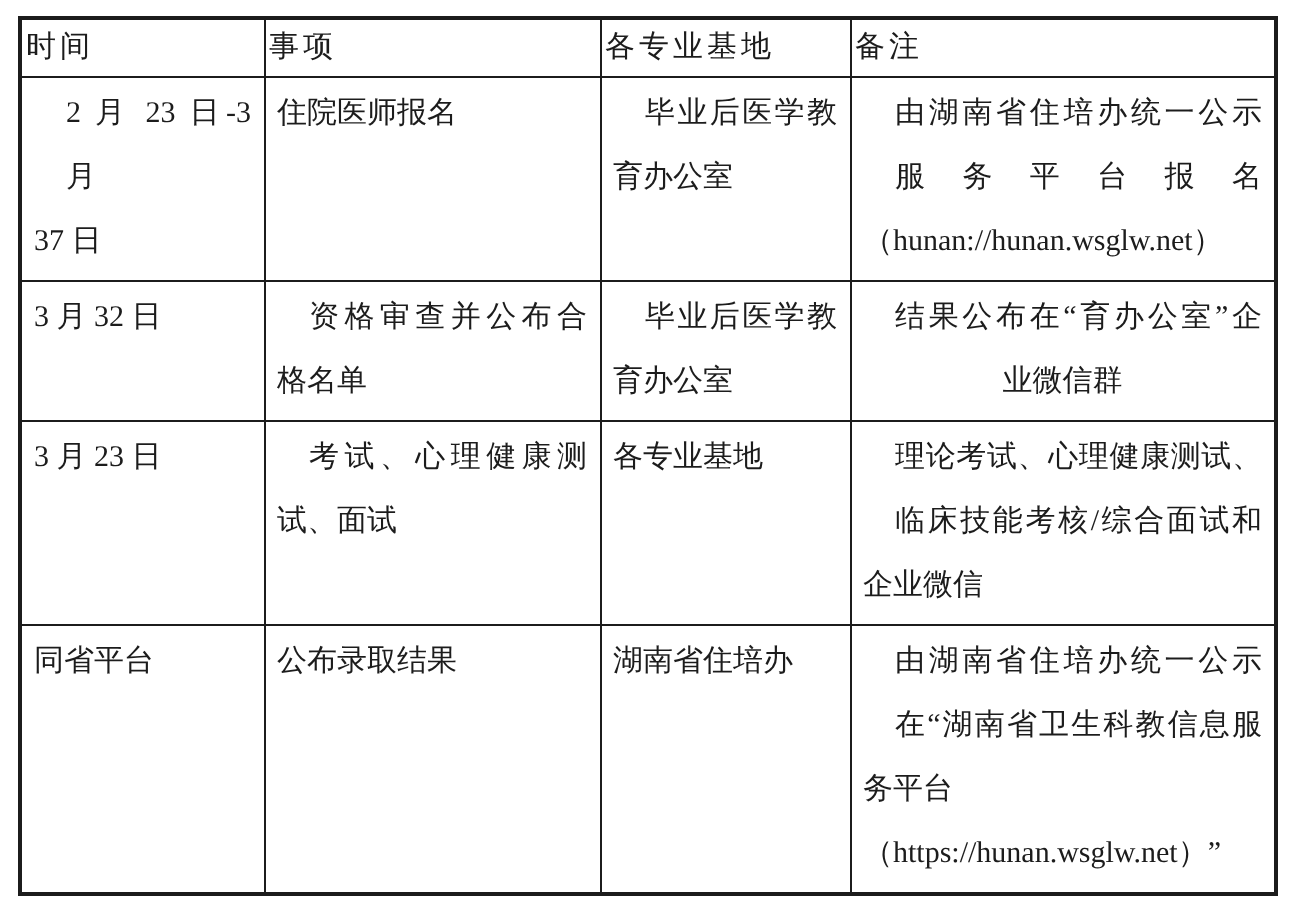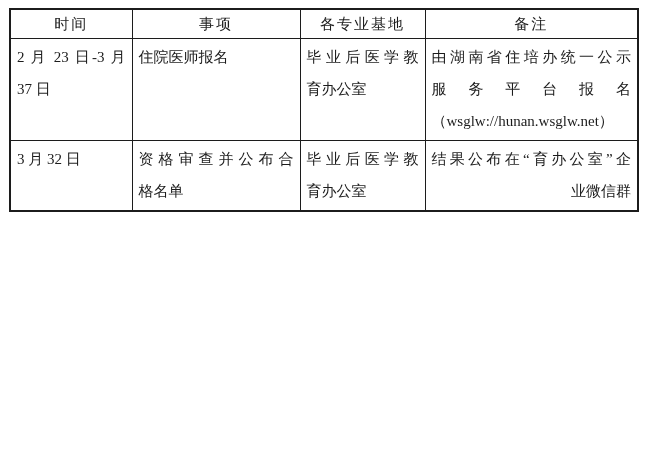--- a/index.html
+++ b/index.html
@@ -31,40 +31,41 @@
   col.col-org  { width: 125px; }
   col.col-note { width: 213px; }
   th, td {
     border: 1px solid #1c1c1c;
     vertical-align: top;
     padding: 2px 6px 3px 6px;
     font-size: 15px;
     font-weight: normal;
   }
   th {
-    text-align: center;
+    text-align: left;
     vertical-align: middle;
     height: 24px;
     line-height: 24px;
     padding: 2px;
     letter-spacing: 2px;
   }
   td .line {
     line-height: 32px;
     white-space: nowrap;
     overflow: visible;
   }
   td .line.justify {
     white-space: normal;
     text-align: justify;
     text-align-last: justify;
     text-justify: inter-character;
+    margin-left: 16px;
   }
   td.align-center .line:not(.justify) {
-    text-align: right;
+    text-align: center;
   }
 </style>
 </head>
 <body>
 
 <div class="page">
   <table class="schedule">
     <colgroup>
       <col class="col-time">
       <col class="col-item">
@@ -88,35 +89,69 @@
           <td>
             <div class="line">住院医师报名</div>
           </td>
           <td>
             <div class="line justify">毕业后医学教</div>
             <div class="line">育办公室</div>
           </td>
           <td>
             <div class="line justify">由湖南省住培办统一公示</div>
             <div class="line justify">服 务 平 台 报 名</div>
-            <div class="line">（wsglw://hunan.wsglw.net）</div>
+            <div class="line">（hunan://hunan.wsglw.net）</div>
           </td>
         </tr>
         <tr>
           <td>
             <div class="line">3 月 32 日</div>
           </td>
           <td>
             <div class="line justify">资格审查并公布合</div>
             <div class="line">格名单</div>
           </td>
           <td>
             <div class="line justify">毕业后医学教</div>
             <div class="line">育办公室</div>
           </td>
           <td class="align-center">
             <div class="line justify">结果公布在“育办公室”企</div>
             <div class="line">业微信群</div>
           </td>
         </tr>
+        <tr>
+          <td>
+            <div class="line">3 月 23 日</div>
+          </td>
+          <td>
+            <div class="line justify">考试、心理健康测</div>
+            <div class="line">试、面试</div>
+          </td>
+          <td>
+            <div class="line">各专业基地</div>
+          </td>
+          <td>
+            <div class="line justify">理论考试、心理健康测试、</div>
+            <div class="line justify">临床技能考核/综合面试和</div>
+            <div class="line">企业微信</div>
+          </td>
+        </tr>
+        <tr>
+          <td>
+            <div class="line">同省平台</div>
+          </td>
+          <td>
+            <div class="line">公布录取结果</div>
+          </td>
+          <td>
+            <div class="line">湖南省住培办</div>
+          </td>
+          <td>
+            <div class="line justify">由湖南省住培办统一公示</div>
+            <div class="line justify">在“湖南省卫生科教信息服</div>
+            <div class="line">务平台</div>
+            <div class="line">（https://hunan.wsglw.net）”</div>
+          </td>
+        </tr>
       </tbody>
   </table>
 </div>
 
 </body></html>

